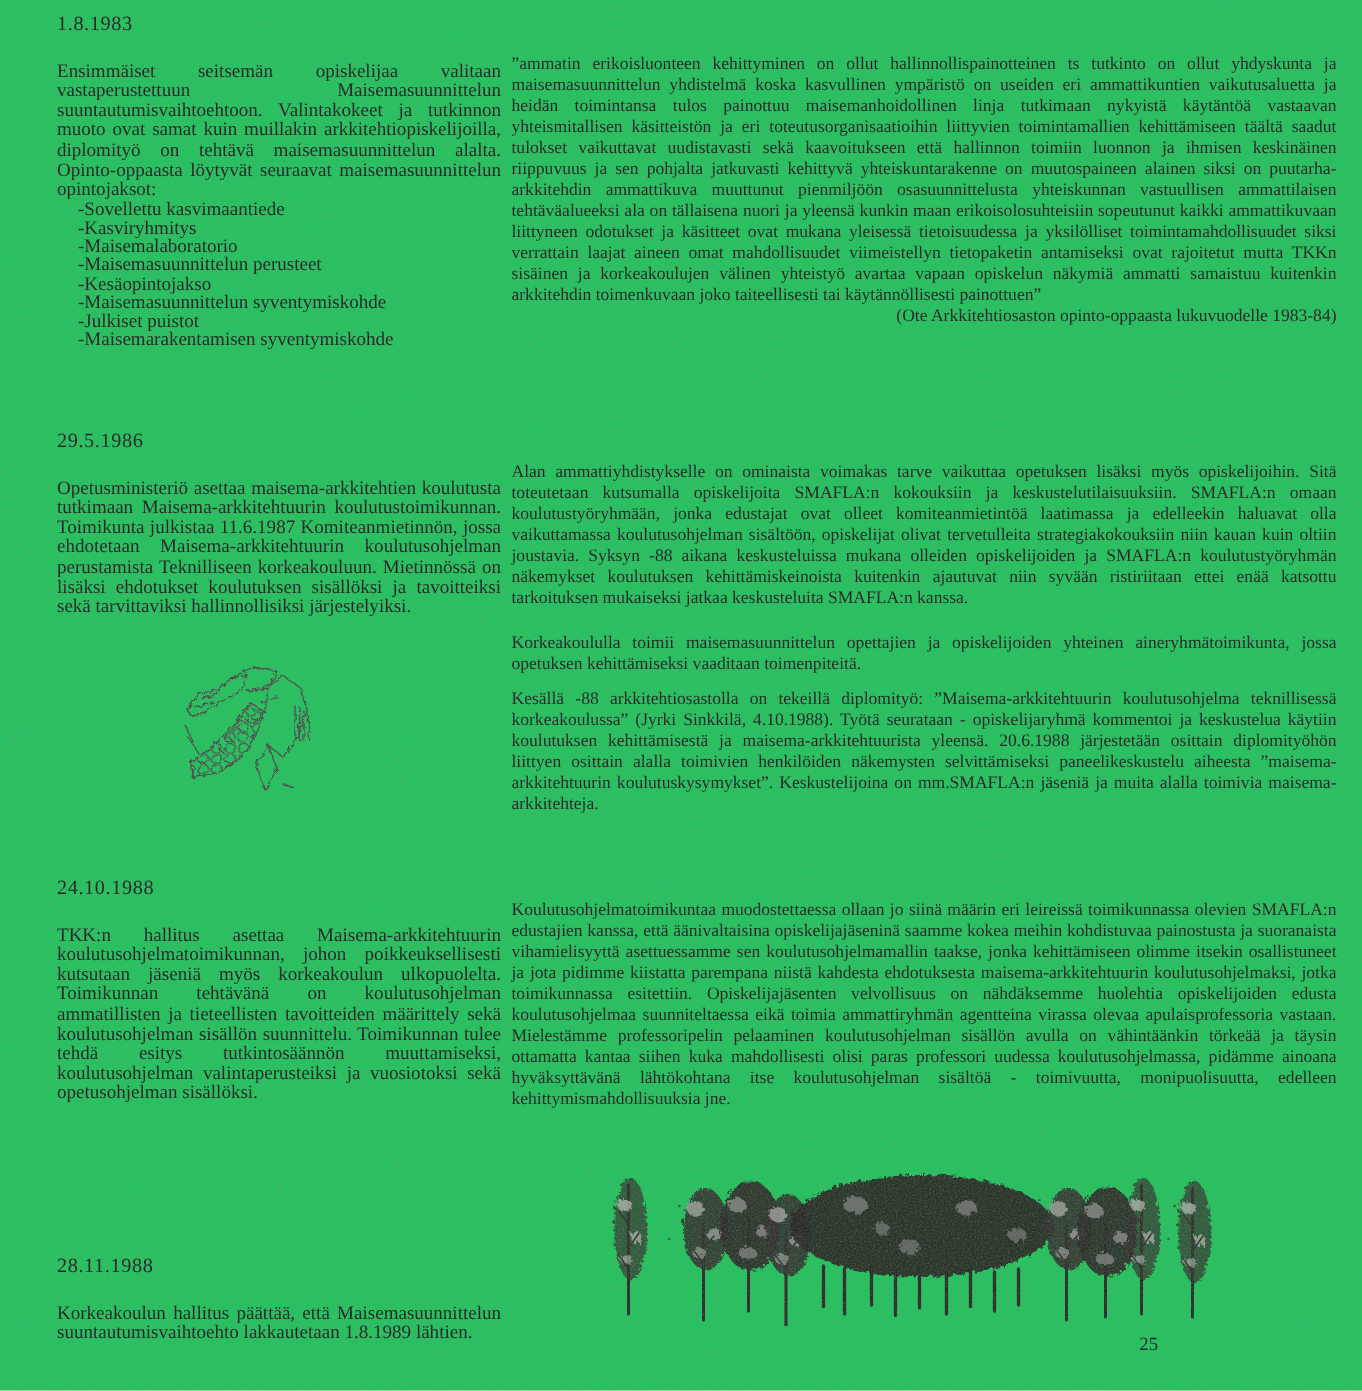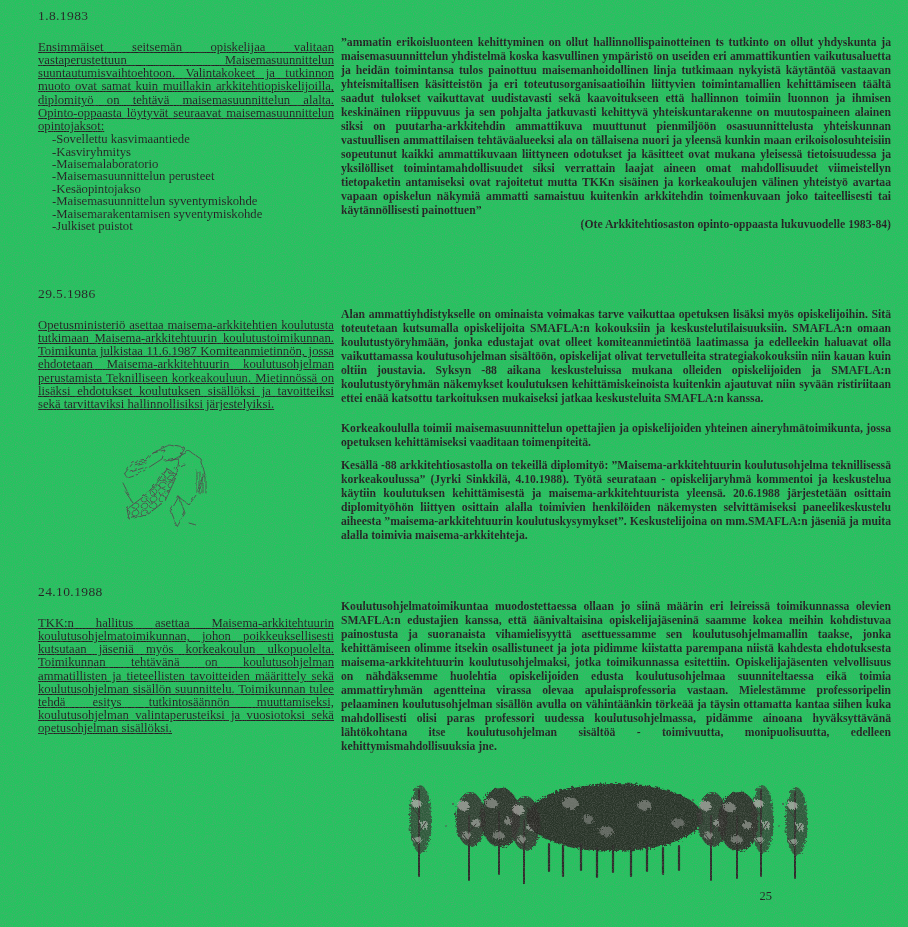--- a/index.html
+++ b/index.html
@@ -5,25 +5,25 @@
   html,body{margin:0;padding:0;background:#e9e8e4;}
   .page{
     position:relative;width:908px;height:927px;background:#22c55e;
     font-family:"Liberation Serif","DejaVu Serif",serif;color:#1e1e1e;overflow:hidden;
   }
   .noise-overlay{position:absolute;inset:0;pointer-events:none;z-index:6;}
   .abs{position:absolute;}
   
   .lcol-block{left:38px;width:296px;}
   .date{font-size:13.5px;letter-spacing:.4px;margin:0;}
-  .lpara{font-size:12.7px;line-height:13.15px;text-align:justify;margin:17px 0 0 0;text-decoration:underline;}
+  .lpara{font-size:12.7px;line-height:13.15px;text-align:justify;margin:17px 0 0 0;}
   .course-list{list-style:none;margin:0;padding:0 0 0 14px;}
   .course-list li{font-size:12.7px;line-height:12.45px;white-space:nowrap;}
   
-  .rcol-block{left:341px;width:550px;font-weight:bold;}
+  .rcol-block{left:341px;width:550px;}
   .rpara{font-size:11.7px;line-height:14px;text-align:justify;margin:0;}
   .cite{font-size:11.7px;line-height:14px;margin:0;text-align:right;}
   .page-number{left:0;top:889px;width:772px;text-align:right;font-size:12.5px;}
   .illus{position:absolute;}
   .trunk{stroke:#2b2a28;stroke-width:2;stroke-linecap:round;}
   .twig{stroke:#33312e;stroke-width:1;stroke-linecap:round;}
   .ink{stroke:#4a4a48;fill:none;stroke-width:.9;stroke-linejoin:round;stroke-linecap:round;}
 </style>
 </head>
 <body>
@@ -33,35 +33,39 @@
   <section class="abs lcol-block" style="top:8px">
     <div class="date">1.8.1983</div>
     <p class="lpara">Ensimmäiset seitsemän opiskelijaa valitaan vastaperustettuun Maisemasuunnittelun suuntautumisvaihtoehtoon. Valintakokeet ja tutkinnon muoto ovat samat kuin muillakin arkkitehtiopiskelijoilla, diplomityö on tehtävä maisemasuunnittelun alalta. Opinto-oppaasta löytyvät seuraavat maisemasuunnittelun opintojaksot:</p>
     <ul class="course-list">
       <li>-Sovellettu kasvimaantiede</li>
       <li>-Kasviryhmitys</li>
       <li>-Maisemalaboratorio</li>
       <li>-Maisemasuunnittelun perusteet</li>
       <li>-Kesäopintojakso</li>
       <li>-Maisemasuunnittelun syventymiskohde</li>
+      <li>-Julkiset puistot</li>
       <li>-Maisemarakentamisen syventymiskohde</li>
-      <li>-Julkiset puistot</li>
     </ul>
   </section>
 
   <section class="abs lcol-block" style="top:286px">
     <div class="date">29.5.1986</div>
     <p class="lpara">Opetusministeriö asettaa maisema-arkkitehtien koulutusta tutkimaan Maisema-arkkitehtuurin koulutustoimikunnan. Toimikunta julkistaa 11.6.1987 Komiteanmietinnön, jossa ehdotetaan Maisema-arkkitehtuurin koulutusohjelman perustamista Teknilliseen korkeakouluun. Mietinnössä on lisäksi ehdotukset koulutuksen sisällöksi ja tavoitteiksi sekä tarvittaviksi hallinnollisiksi järjestelyiksi.</p>
   </section>
 
   <section class="abs lcol-block" style="top:584px">
     <div class="date">24.10.1988</div>
     <p class="lpara">TKK:n hallitus asettaa Maisema-arkkitehtuurin koulutusohjelmatoimikunnan, johon poikkeuksellisesti kutsutaan jäseniä myös korkeakoulun ulkopuolelta. Toimikunnan tehtävänä on koulutusohjelman ammatillisten ja tieteellisten tavoitteiden määrittely sekä koulutusohjelman sisällön suunnittelu. Toimikunnan tulee tehdä esitys tutkintosäännön muuttamiseksi, koulutusohjelman valintaperusteiksi ja vuosiotoksi sekä opetusohjelman sisällöksi.</p>
   </section>
 
+  <section class="abs lcol-block" style="top:836px">
+    <div class="date">28.11.1988</div>
+    <p class="lpara">Korkeakoulun hallitus päättää, että Maisemasuunnittelun suuntautumisvaihtoehto lakkautetaan 1.8.1989 lähtien.</p>
+  </section>
 
   <svg class="illus" style="left:112px;top:438px" width="118" height="108" viewBox="0 0 118 108">
     <defs>
       <pattern id="cob" width="9" height="7" patternUnits="userSpaceOnUse">
         <path d="M1,4 q1,-3 4,-3 q3,0 3,3 q-1,3 -4,3 q-3,0 -3,-3 Z" fill="none" stroke="#4a4a48" stroke-width="0.8"></path>
       </pattern>
       <filter id="roughR" x="-20%" y="-20%" width="140%" height="140%">
         <feTurbulence type="turbulence" baseFrequency="0.18" numOctaves="2" seed="11" result="t"></feTurbulence>
         <feDisplacementMap in="SourceGraphic" in2="t" scale="3"></feDisplacementMap>
       </filter>

